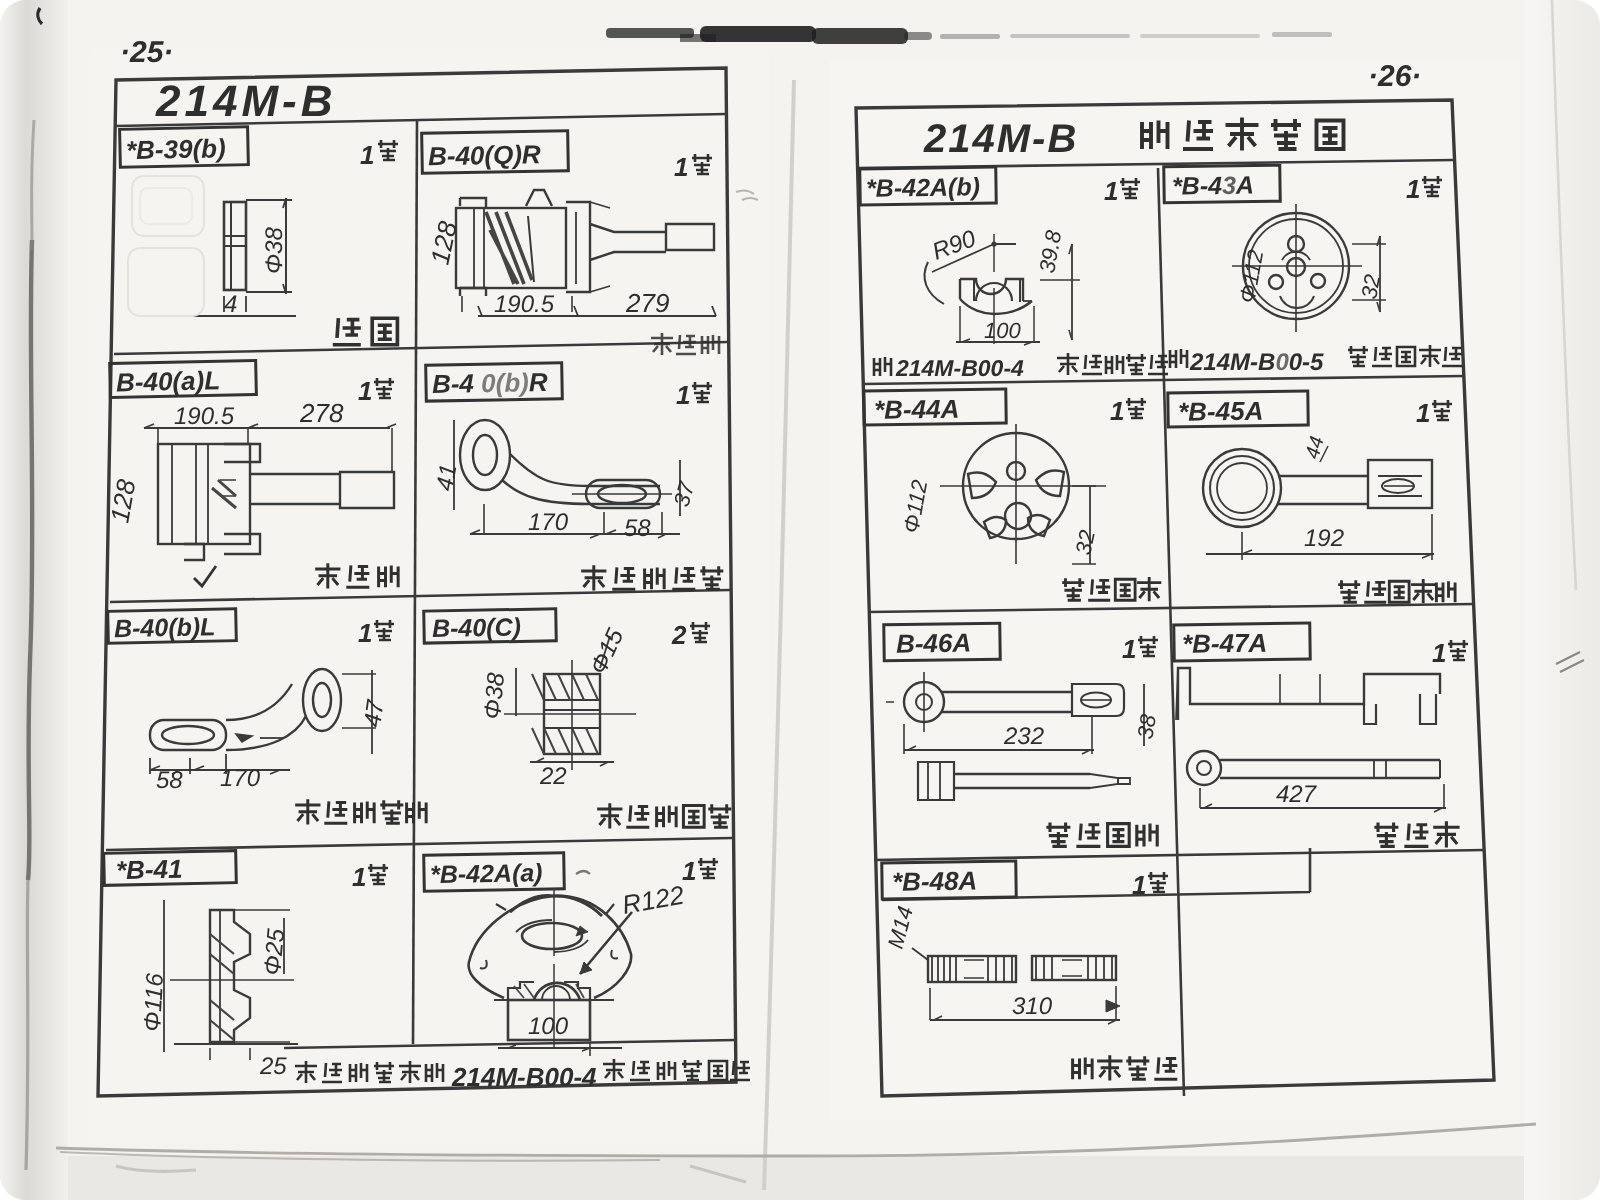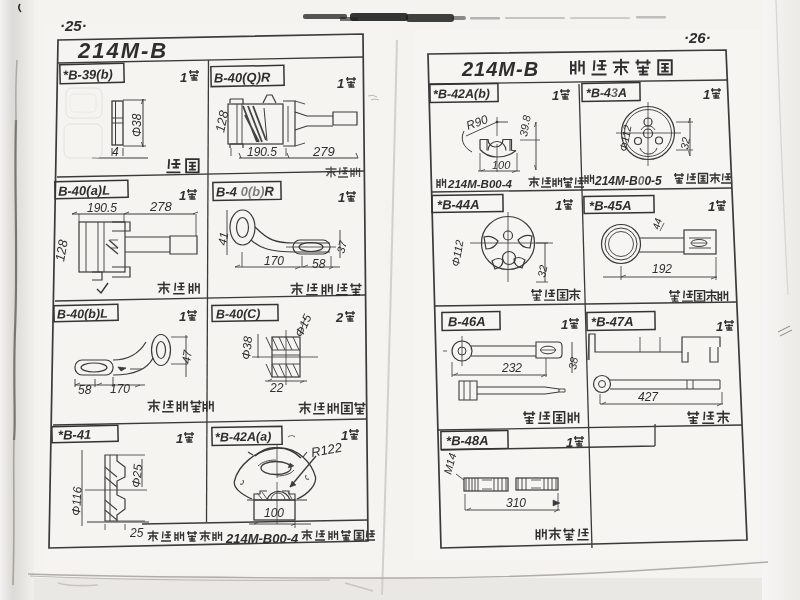--- a/index.html
+++ b/index.html
@@ -1,16 +1,16 @@
 <!DOCTYPE html>
 <html><head>
 <meta charset="utf-8">
 <style>
 html,body{margin:0;padding:0;background:#fff;}
-#page{width:800px;height:600px;position:relative;overflow:hidden;font-family:"Liberation Sans",sans-serif;}
+#page{width:800px;height:600px;position:relative;overflow:hidden;font-family:"Liberation Sans",sans-serif;border-radius:13px;}
 svg{display:block}
 .t{font-family:"Liberation Sans",sans-serif;font-style:italic;fill:#2e2e2e}
 </style>
 </head>
 <body>
 <div id="page">
 <svg width="800" height="600" viewBox="0 0 800 600">
 <defs>
 <linearGradient id="leftedge" x1="0" y1="0" x2="1" y2="0">
 <stop offset="0" stop-color="#f3f2f0"></stop>

